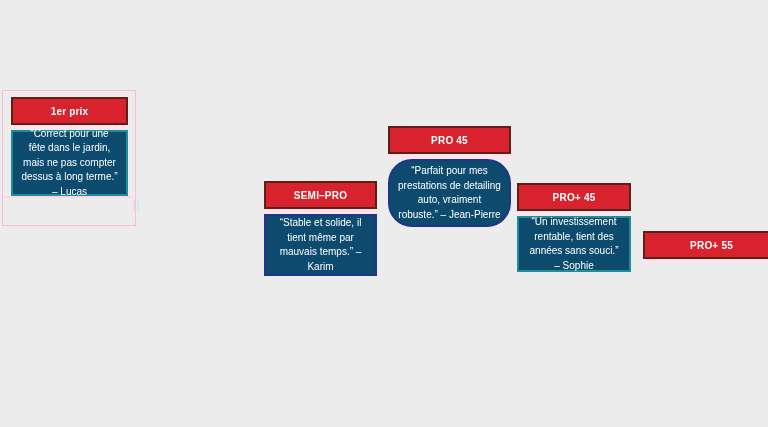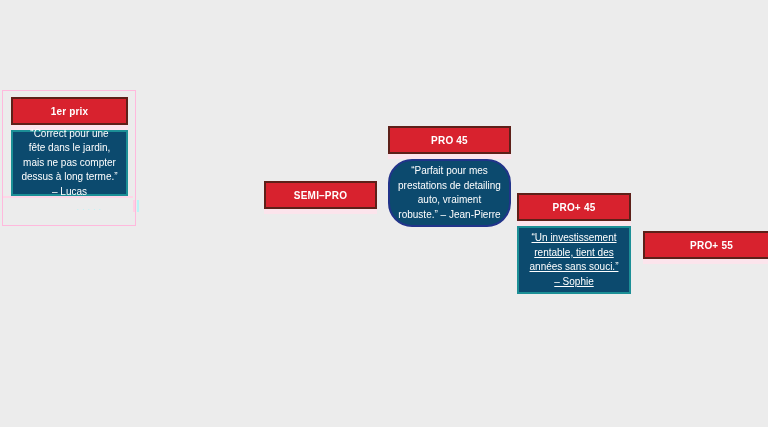--- a/index.html
+++ b/index.html
@@ -135,32 +135,33 @@
   <div class="tier-group selected" style="left:11px; top:97px; width:117px;">
     <div class="tier-label">1er prix</div>
     <div class="tier-gap"></div>
     <div class="tier-quote teal-edge" style="height:66px;">“Correct pour une fête dans le jardin, mais ne pas compter dessus à long terme.” – Lucas</div>
   </div>
 
 
   <div class="tier-group" style="left:264px; top:181px; width:113px;">
     <div class="tier-label">SEMI–PRO</div>
     <div class="tier-gap"></div>
+    <div class="tier-quote" style="height:62px;">“Stable et solide, il tient même par mauvais temps.” – Karim</div>
   </div>
 
   <div class="tier-group" style="left:388px; top:126px; width:123px;">
     <div class="tier-label">PRO 45</div>
     <div class="tier-gap"></div>
     <div class="tier-quote" style="height:68px;border-radius:24px;">“Parfait pour mes prestations de detailing auto, vraiment robuste.” – Jean-Pierre</div>
   </div>
 
-  <div class="tier-group" style="left:517px; top:183px; width:114px;margin-top:10px;">
+  <div class="tier-group" style="left:517px; top:183px; width:114px;">
     <div class="tier-label">PRO+ 45</div>
     <div class="tier-gap"></div>
-    <div class="tier-quote teal-edge" style="height:68px;text-decoration:underline;">“Un investissement rentable, tient des années sans souci.” – Sophie</div>
+    <div class="tier-quote teal-edge" style="height:56px;">“Un investissement rentable, tient des années sans souci.” – Sophie</div>
   </div>
 
   <div class="tier-group" style="left:643px; top:231px; width:137px;">
     <div class="tier-label">PRO+ 55</div>
     <div class="tier-gap"></div>
   </div>
 
 </div>
 
 </body></html>

